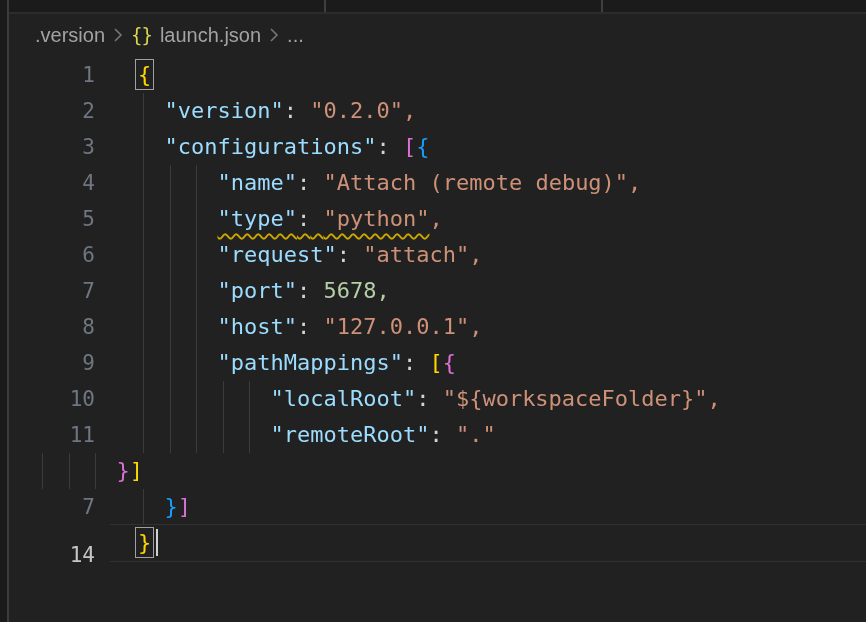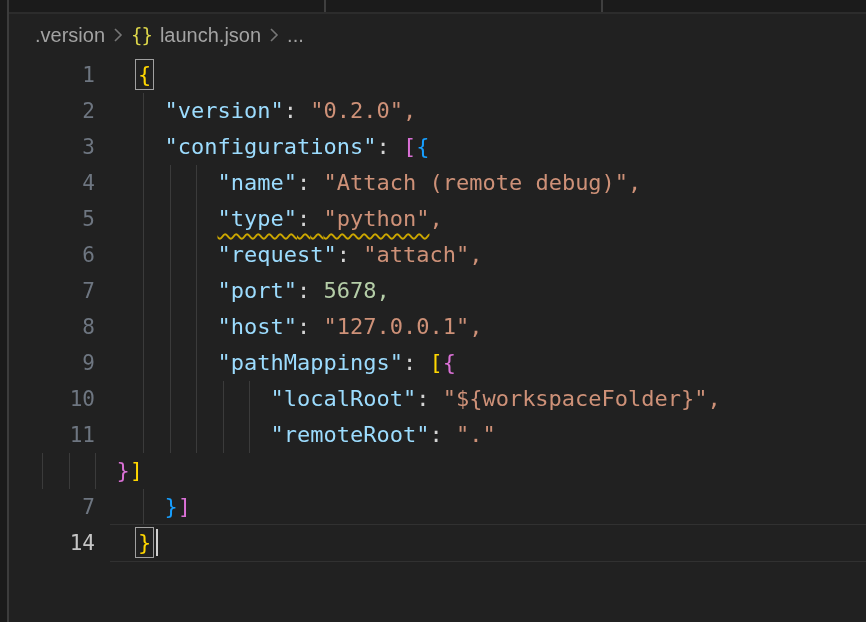--- a/index.html
+++ b/index.html
@@ -43,21 +43,21 @@
   .code { position:absolute; top:57px; left:9px; right:0; }
   .line {
     display:flex; height:36px; line-height:36px; font-size:22px;
     position:relative; white-space:pre;
   }
   .gutter {
     width:101px; flex:none; box-sizing:border-box;
     text-align:right; padding-right:15px;
     color:#6e7681; font-size:21px;
   }
-  .line.active .gutter { color:#c6c6c6; }
+  .line.active .gutter { color:#c6c6c6;margin-top:12px; }
   .content { position:relative; flex:1; padding-left:28px; white-space:pre; }
   .guide {
     position:absolute; top:0; bottom:0; width:1px; background:#3b3b3b;
     pointer-events:none;
   }
   .line-hl {
     position:absolute; left:101px; right:0; top:-1px; bottom:-1px;
     border-top:1px solid #313131; border-bottom:1px solid #313131;
     pointer-events:none;
   }

